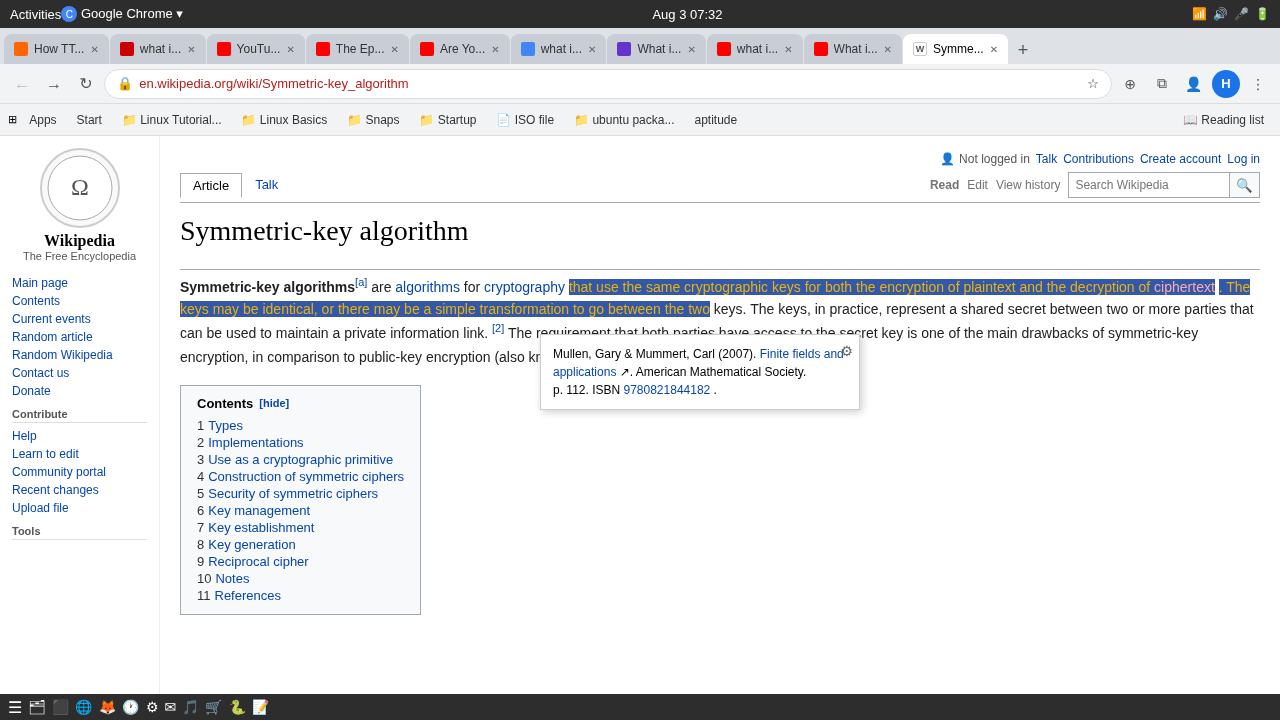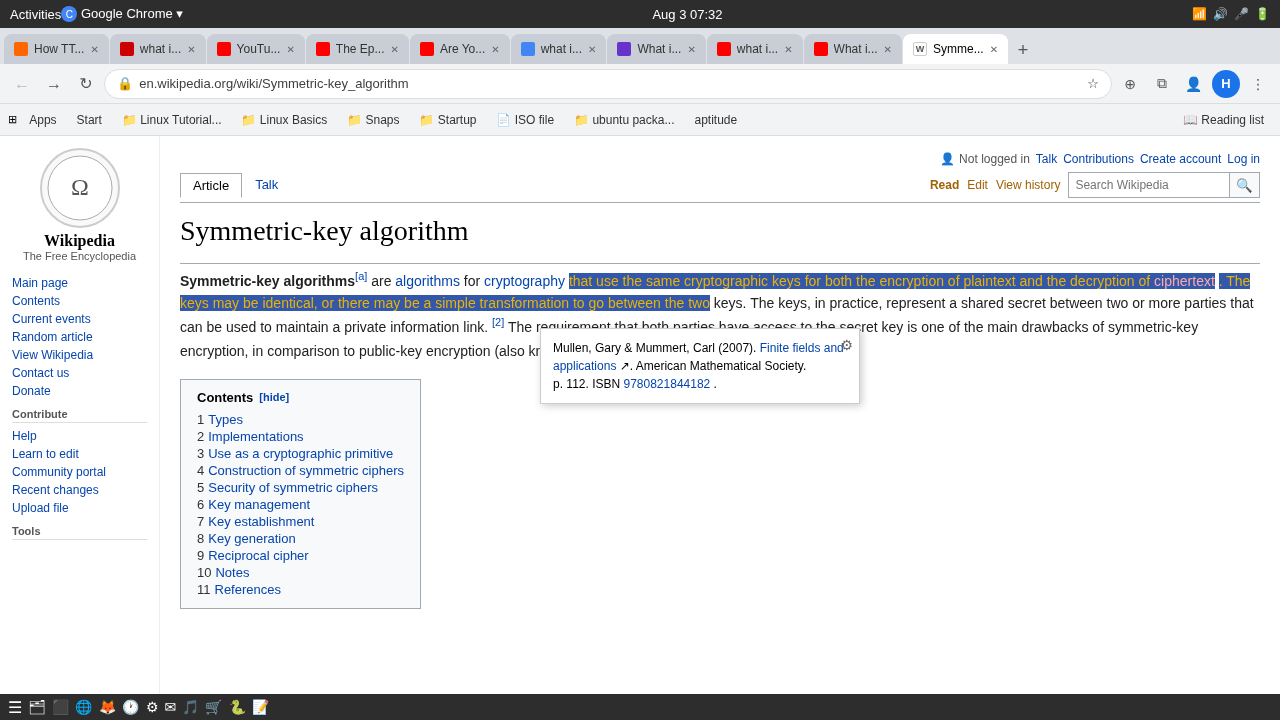--- a/index.html
+++ b/index.html
@@ -80,21 +80,21 @@
       border-radius: 15px;
       border: 1px solid #ddd;
       background: #fff;
       display: flex;
       align-items: center;
       padding: 0 12px;
       gap: 6px;
       font-size: 13px;
       color: #333;
     }
-    .address-text { flex: 1; color: #404040; font-size: 13px; }
+    .address-text { flex: 1; color: #b91c1c; font-size: 13px; }
     .toolbar-icons { display: flex; gap: 4px; }
     .toolbar-icon-btn {
       width: 28px; height: 28px;
       border-radius: 50%; border: none; background: transparent;
       cursor: pointer; display: flex; align-items: center; justify-content: center;
       font-size: 14px; color: #555;
     }
     .profile-btn {
       width: 28px; height: 28px; border-radius: 50%;
       background: #1a73e8; color: #fff;
@@ -180,36 +180,36 @@
       color: #000;
       border: 1px solid #aaa;
       border-bottom: 1px solid #fff;
       background: #fff;
       position: relative;
       bottom: -1px;
     }
     .wiki-top-right {
       display: flex; align-items: center; gap: 8px;
     }
-    .wiki-top-right a { font-size: 12px; color: #a16207; text-decoration: none; cursor: pointer; }
+    .wiki-top-right a { font-size: 12px; color: #737373; text-decoration: none; cursor: pointer; }
     .wiki-search-box {
       display: flex;
       border: 1px solid #a2a9b1;
       height: 26px;
     }
     .wiki-search-input {
       border: none; outline: none; padding: 0 6px; font-size: 12px; width: 160px;
     }
     .wiki-search-btn {
       background: #f8f9fa; border: none; border-left: 1px solid #a2a9b1; cursor: pointer;
       padding: 0 6px;
     }
 
     
-    .article-title { font-size: 28px; font-weight: normal; font-family: 'Linux Libertine', Georgia, serif; margin-bottom: 4px; border-bottom: 1px solid #aaa; padding-bottom: 16px; }
+    .article-title { font-size: 28px; font-weight: normal; font-family: 'Linux Libertine', Georgia, serif; margin-bottom: 4px; border-bottom: 1px solid #aaa; padding-bottom: 22px; }
     .article-subtitle { font-size: 12px; color: #555; font-style: italic; margin-bottom: 12px; }
     .article-body { font-size: 14px; line-height: 1.6; color: #202122; }
     .article-link { color: #0645ad; text-decoration: none; cursor: pointer; }
     .highlighted-text { background: #3358aa; color: #eab308; }
     .ref-sup { font-size: 11px; color: #0645ad; vertical-align: super; cursor: pointer; }
 
     
     .tooltip-popup {
       position: absolute;
       top: 60px;
@@ -391,21 +391,21 @@
       </div>
       <div class="wiki-logo-title">Wikipedia</div>
       <div class="wiki-logo-subtitle">The Free Encyclopedia</div>
     </div>
 
     <div>
       <a class="sidebar-link">Main page</a>
       <a class="sidebar-link">Contents</a>
       <a class="sidebar-link">Current events</a>
       <a class="sidebar-link">Random article</a>
-      <a class="sidebar-link">View Wikipedia</a>
+      <a class="sidebar-link">Random Wikipedia</a>
       <a class="sidebar-link">Contact us</a>
       <a class="sidebar-link">Donate</a>
     </div>
 
     <div class="sidebar-section-title">Contribute</div>
     <div>
       <a class="sidebar-link">Help</a>
       <a class="sidebar-link">Learn to edit</a>
       <a class="sidebar-link">Community portal</a>
       <a class="sidebar-link">Recent changes</a>

